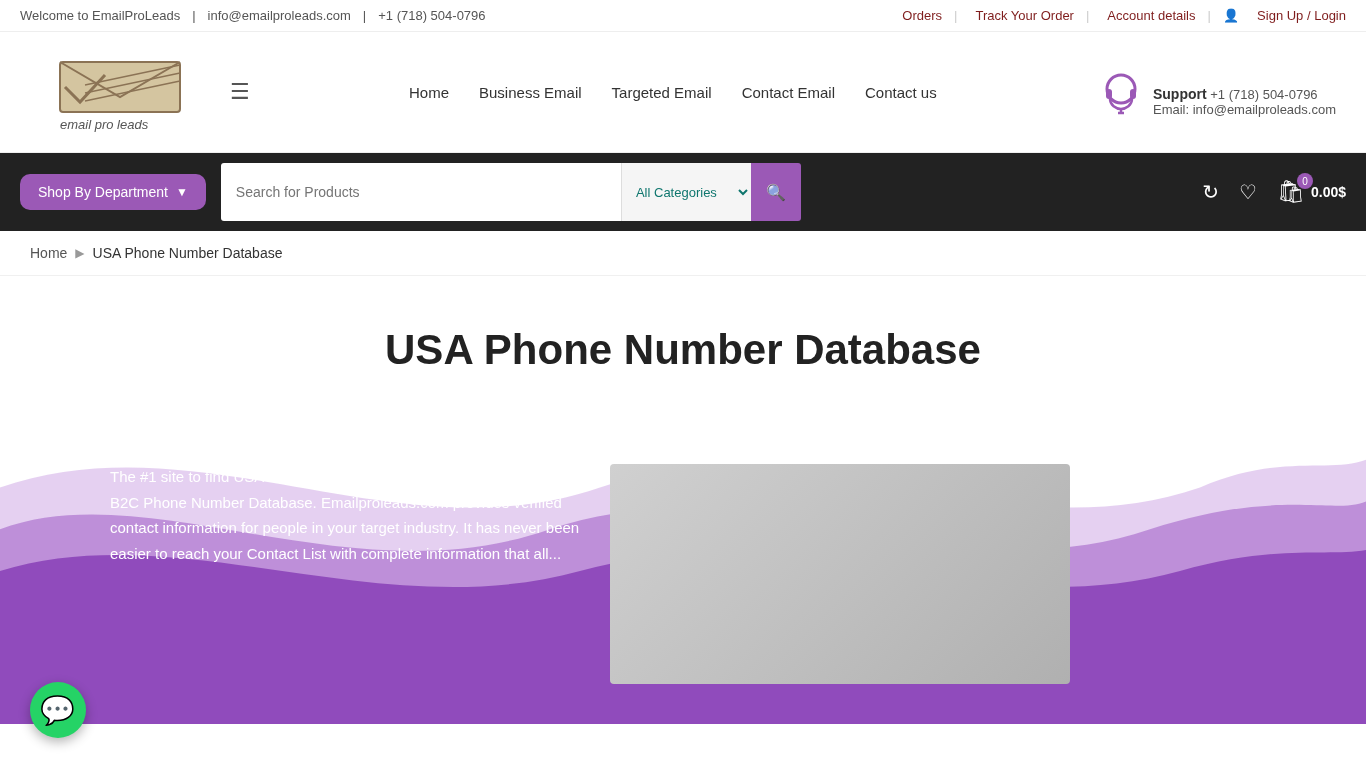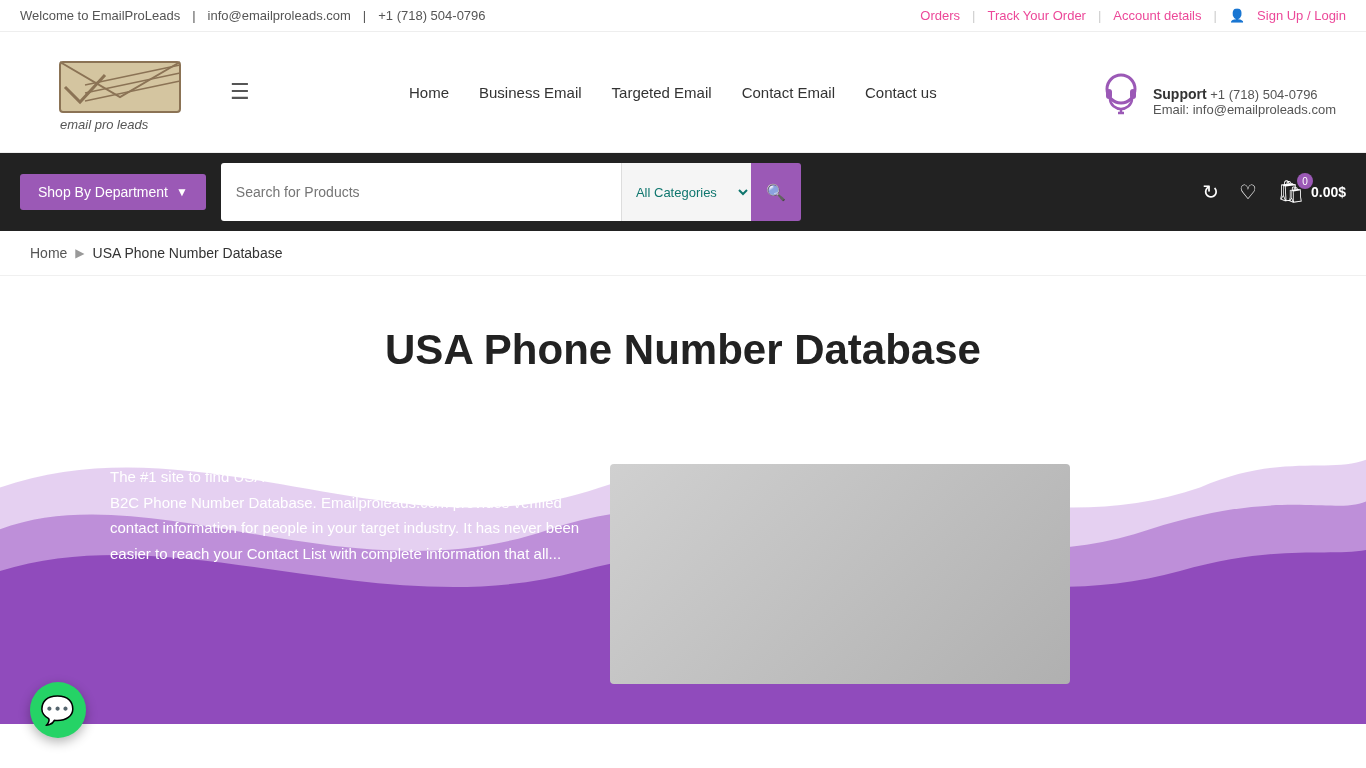--- a/index.html
+++ b/index.html
@@ -13,21 +13,21 @@
       display: flex;
       align-items: center;
       justify-content: space-between;
       font-size: 13px;
       color: #555;
     }
     .top-bar-left { display: flex; gap: 12px; }
     .top-bar-left span { color: #555; }
     .top-bar-divider { color: #ccc; }
     .top-bar-right { display: flex; align-items: center; gap: 12px; }
-    .top-bar-right a { color: #ec4899; text-decoration: none; }
+    .top-bar-right a { color: #7f1d1d; text-decoration: none; margin-left: 6px; }
 
     
     .header {
       background: #fff;
       padding: 15px 30px;
       display: flex;
       align-items: center;
       justify-content: space-between;
       border-bottom: 1px solid #eee;
     }
@@ -83,21 +83,21 @@
       background: #222;
       padding: 10px 20px;
       display: flex;
       align-items: center;
       gap: 15px;
     }
     .shop-by-dept {
       background: #9b59b6;
       color: #fff;
       padding: 10px 18px;
-      border-radius: 3px;
+      border-radius: 10px;
       cursor: pointer;
       font-size: 14px;
       display: flex;
       align-items: center;
       gap: 8px;
       white-space: nowrap;
       user-select: none;
     }
     .shop-by-dept span.chevron { font-size: 12px; }
 

